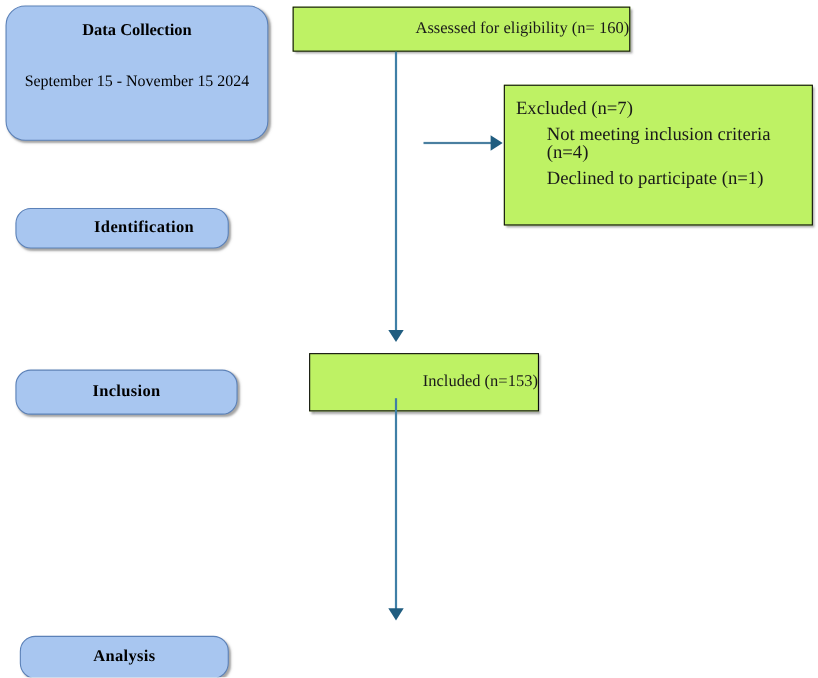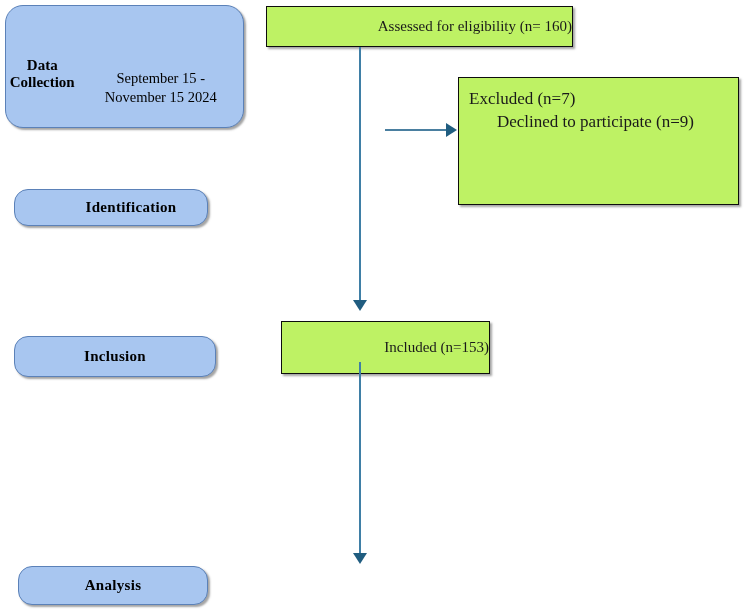--- a/index.html
+++ b/index.html
@@ -17,21 +17,21 @@
   }
   
   .stage-box {
     position: absolute;
     box-sizing: border-box;
     background: #a8c6f0;
     border: 1px solid #5b81b8;
     border-radius: 14px;
     box-shadow: 2px 2px 2px rgba(90, 90, 90, 0.55);
     display: flex;
-    flex-direction: row;
+    flex-direction: column;
     align-items: center;
     justify-content: center;
     color: #000000;
     text-align: center;
   }
   .stage-label {
     font-weight: bold;
     font-size: 15px;
     letter-spacing: 0.3px;
   }
@@ -50,21 +50,21 @@
   }
   #data-collection-box .dc-period {
     margin-top: 28px;
     font-size: 14.5px;
     line-height: 1.25;
     font-weight: normal;
     padding: 0 8px;
   }
   #identification-box { left: 14px; top: 189px; width: 194px; height: 37px; padding-left: 40px; }
   #inclusion-box      { left: 14px; top: 324px; width: 202px; height: 41px; margin-top: 12px; }
-  #analysis-box       { left: 18px; top: 566px; width: 190px; height: 39px; }
+  #analysis-box       { left: 18px; top: 578px; width: 190px; height: 39px; }
 
   
   .flow-box {
     position: absolute;
     box-sizing: border-box;
     background: #bef264;
     border: 1px solid #0d0d0d;
     box-shadow: 2px 2px 2px rgba(115, 115, 115, 0.65);
     display: flex;
     align-items: center;
@@ -153,21 +153,22 @@
   <div class="stage-box" id="analysis-box">
     <div class="stage-label">Analysis</div>
   </div>
 
   <div class="flow-box" id="assessed-box">
     <span>Assessed for eligibility (n= 160)</span>
   </div>
 
   <div class="flow-box" id="excluded-box">
     <p class="ex-head">Excluded (n=7)</p>
-    <p class="ex-item">Declined to participate (n=9)</p>
+    <p class="ex-item">Not meeting inclusion criteria (n=4)</p>
+    <p class="ex-item">Declined to participate (n=1)</p>
   </div>
 
   <div class="flow-box" id="included-box">
     <span>Included (n=153)</span>
   </div>
 
 
   <div class="vline" id="vline-top"></div>
   <div class="arrow-down" id="arrow-included"></div>
 

